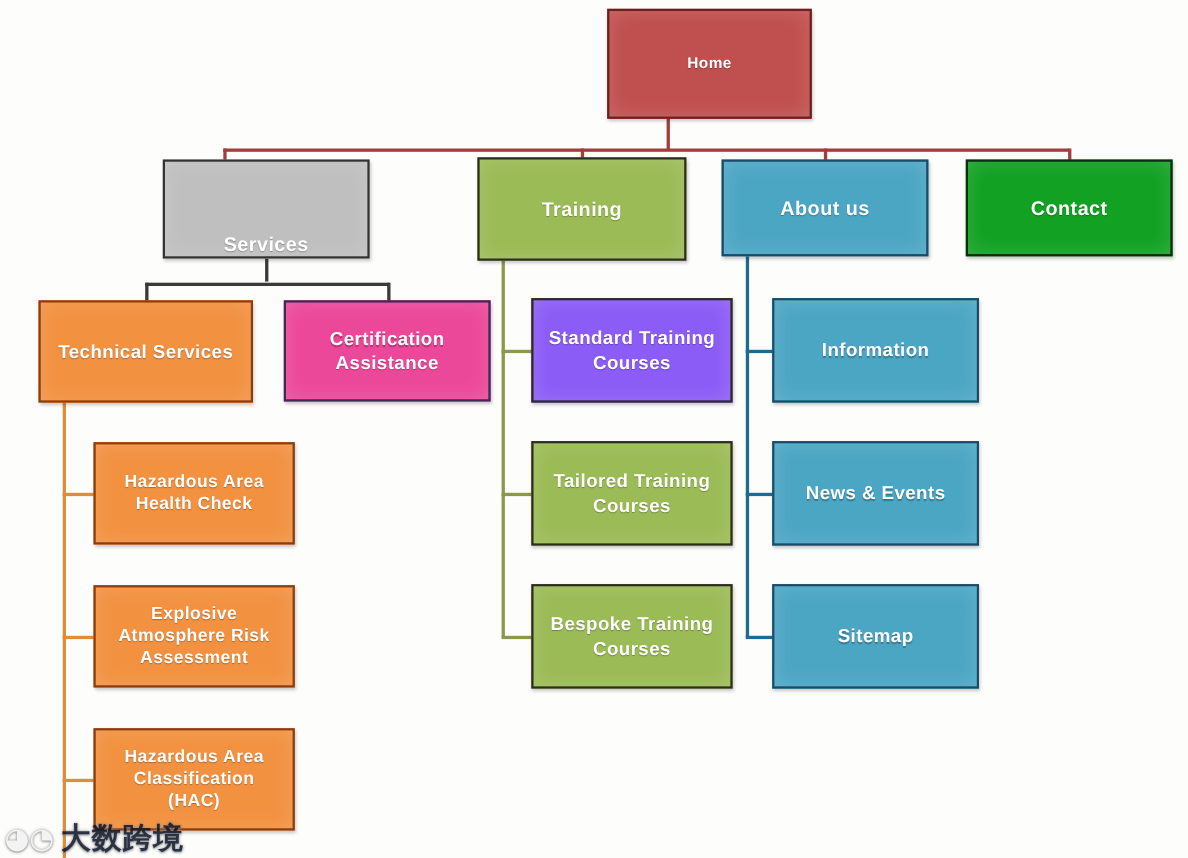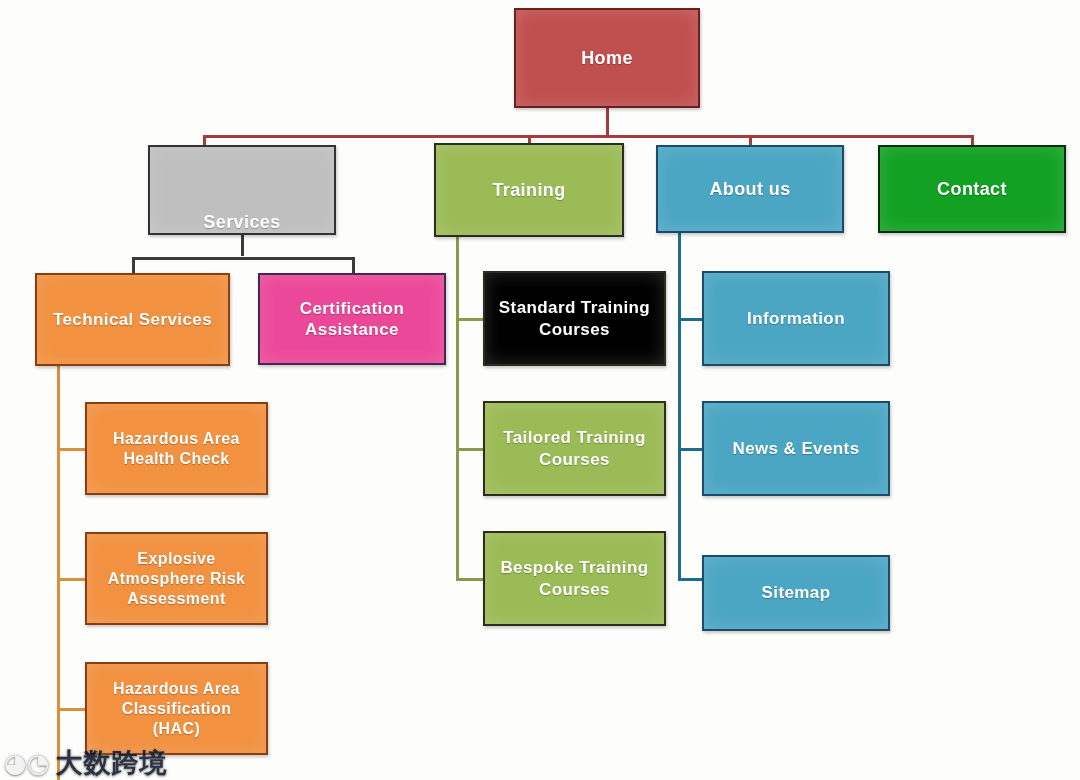--- a/index.html
+++ b/index.html
@@ -31,21 +31,21 @@
     text-shadow: 0 1px 1px rgba(0,0,0,0.28);
     z-index: 4;
   }
   .node-label {
     display: block;
     padding: 0 6px;
     white-space: pre-line;
   }
 
   
-  .lvl-root   { font-size: 18px; }
+  .lvl-root   { font-size: 14px; margin-left: 38px; }
   .lvl-main   { font-size: 18px; }
   .lvl-sub    { font-size: 17px; }
   .lvl-leaf   { font-size: 16px; }
 
   .connector {
     position: absolute;
     z-index: 2;
   }
   .connector.h { height: 0; border-top-style: solid; }
   .connector.v { width: 0;  border-left-style: solid; }
@@ -120,39 +120,39 @@
     <div class="node lvl-main" style="left: 878px; top: 145px; width: 188px; height: 88px; background: rgb(18, 161, 35); border: 2px solid rgb(12, 45, 18); box-shadow: rgba(255, 255, 255, 0.16) 0px 0px 18px inset, rgba(0, 0, 0, 0.22) 1px 2px 3px;">
       <span class="node-label">Contact</span>
     </div>
     <div class="node lvl-sub" style="left: 35px; top: 273px; width: 195px; height: 93px; background: rgb(242, 145, 64); border: 2px solid rgb(139, 61, 18); box-shadow: rgba(255, 255, 255, 0.16) 0px 0px 18px inset, rgba(0, 0, 0, 0.22) 1px 2px 3px;">
       <span class="node-label">Technical Services</span>
     </div>
     <div class="node lvl-sub" style="left: 258px; top: 273px; width: 188px; height: 92px; background: #ec4899; border: 2px solid rgb(61, 42, 87); box-shadow: rgba(255, 255, 255, 0.16) 0px 0px 18px inset, rgba(0, 0, 0, 0.22) 1px 2px 3px;">
       <span class="node-label">Certification
 Assistance</span>
     </div>
-    <div class="node lvl-sub" style="left: 483px; top: 271px; width: 183px; height: 95px; background: #000000; border: 2px solid rgb(45, 45, 31); box-shadow: rgba(255, 255, 255, 0.16) 0px 0px 18px inset, rgba(0, 0, 0, 0.22) 1px 2px 3px;">
+    <div class="node lvl-sub" style="left: 483px; top: 271px; width: 183px; height: 95px; background: #8b5cf6; border: 2px solid rgb(45, 45, 31); box-shadow: rgba(255, 255, 255, 0.16) 0px 0px 18px inset, rgba(0, 0, 0, 0.22) 1px 2px 3px;">
       <span class="node-label">Standard Training
 Courses</span>
     </div>
     <div class="node lvl-sub" style="left: 483px; top: 401px; width: 183px; height: 95px; background: rgb(155, 187, 86); border: 2px solid rgb(45, 45, 31); box-shadow: rgba(255, 255, 255, 0.16) 0px 0px 18px inset, rgba(0, 0, 0, 0.22) 1px 2px 3px;">
       <span class="node-label">Tailored Training
 Courses</span>
     </div>
     <div class="node lvl-sub" style="left: 483px; top: 531px; width: 183px; height: 95px; background: rgb(155, 187, 86); border: 2px solid rgb(45, 45, 31); box-shadow: rgba(255, 255, 255, 0.16) 0px 0px 18px inset, rgba(0, 0, 0, 0.22) 1px 2px 3px;">
       <span class="node-label">Bespoke Training
 Courses</span>
     </div>
     <div class="node lvl-sub" style="left: 702px; top: 271px; width: 188px; height: 95px; background: rgb(75, 166, 196); border: 2px solid rgb(28, 74, 105); box-shadow: rgba(255, 255, 255, 0.16) 0px 0px 18px inset, rgba(0, 0, 0, 0.22) 1px 2px 3px;">
       <span class="node-label">Information</span>
     </div>
     <div class="node lvl-sub" style="left: 702px; top: 401px; width: 188px; height: 95px; background: rgb(75, 166, 196); border: 2px solid rgb(28, 74, 105); box-shadow: rgba(255, 255, 255, 0.16) 0px 0px 18px inset, rgba(0, 0, 0, 0.22) 1px 2px 3px;">
       <span class="node-label">News &amp; Events</span>
     </div>
-    <div class="node lvl-sub" style="left: 702px; top: 531px; width: 188px; height: 76px; background: rgb(75, 166, 196); border: 2px solid rgb(28, 74, 105); box-shadow: rgba(255, 255, 255, 0.16) 0px 0px 18px inset, rgba(0, 0, 0, 0.22) 1px 2px 3px; margin-top: 24px;">
+    <div class="node lvl-sub" style="left: 702px; top: 531px; width: 188px; height: 95px; background: rgb(75, 166, 196); border: 2px solid rgb(28, 74, 105); box-shadow: rgba(255, 255, 255, 0.16) 0px 0px 18px inset, rgba(0, 0, 0, 0.22) 1px 2px 3px;">
       <span class="node-label">Sitemap</span>
     </div>
     <div class="node lvl-leaf" style="left: 85px; top: 402px; width: 183px; height: 93px; background: rgb(242, 145, 64); border: 2px solid rgb(139, 61, 18); box-shadow: rgba(255, 255, 255, 0.16) 0px 0px 18px inset, rgba(0, 0, 0, 0.22) 1px 2px 3px;">
       <span class="node-label">Hazardous Area
 Health Check</span>
     </div>
     <div class="node lvl-leaf" style="left: 85px; top: 532px; width: 183px; height: 93px; background: rgb(242, 145, 64); border: 2px solid rgb(139, 61, 18); box-shadow: rgba(255, 255, 255, 0.16) 0px 0px 18px inset, rgba(0, 0, 0, 0.22) 1px 2px 3px;">
       <span class="node-label">Explosive
 Atmosphere Risk
 Assessment</span>

